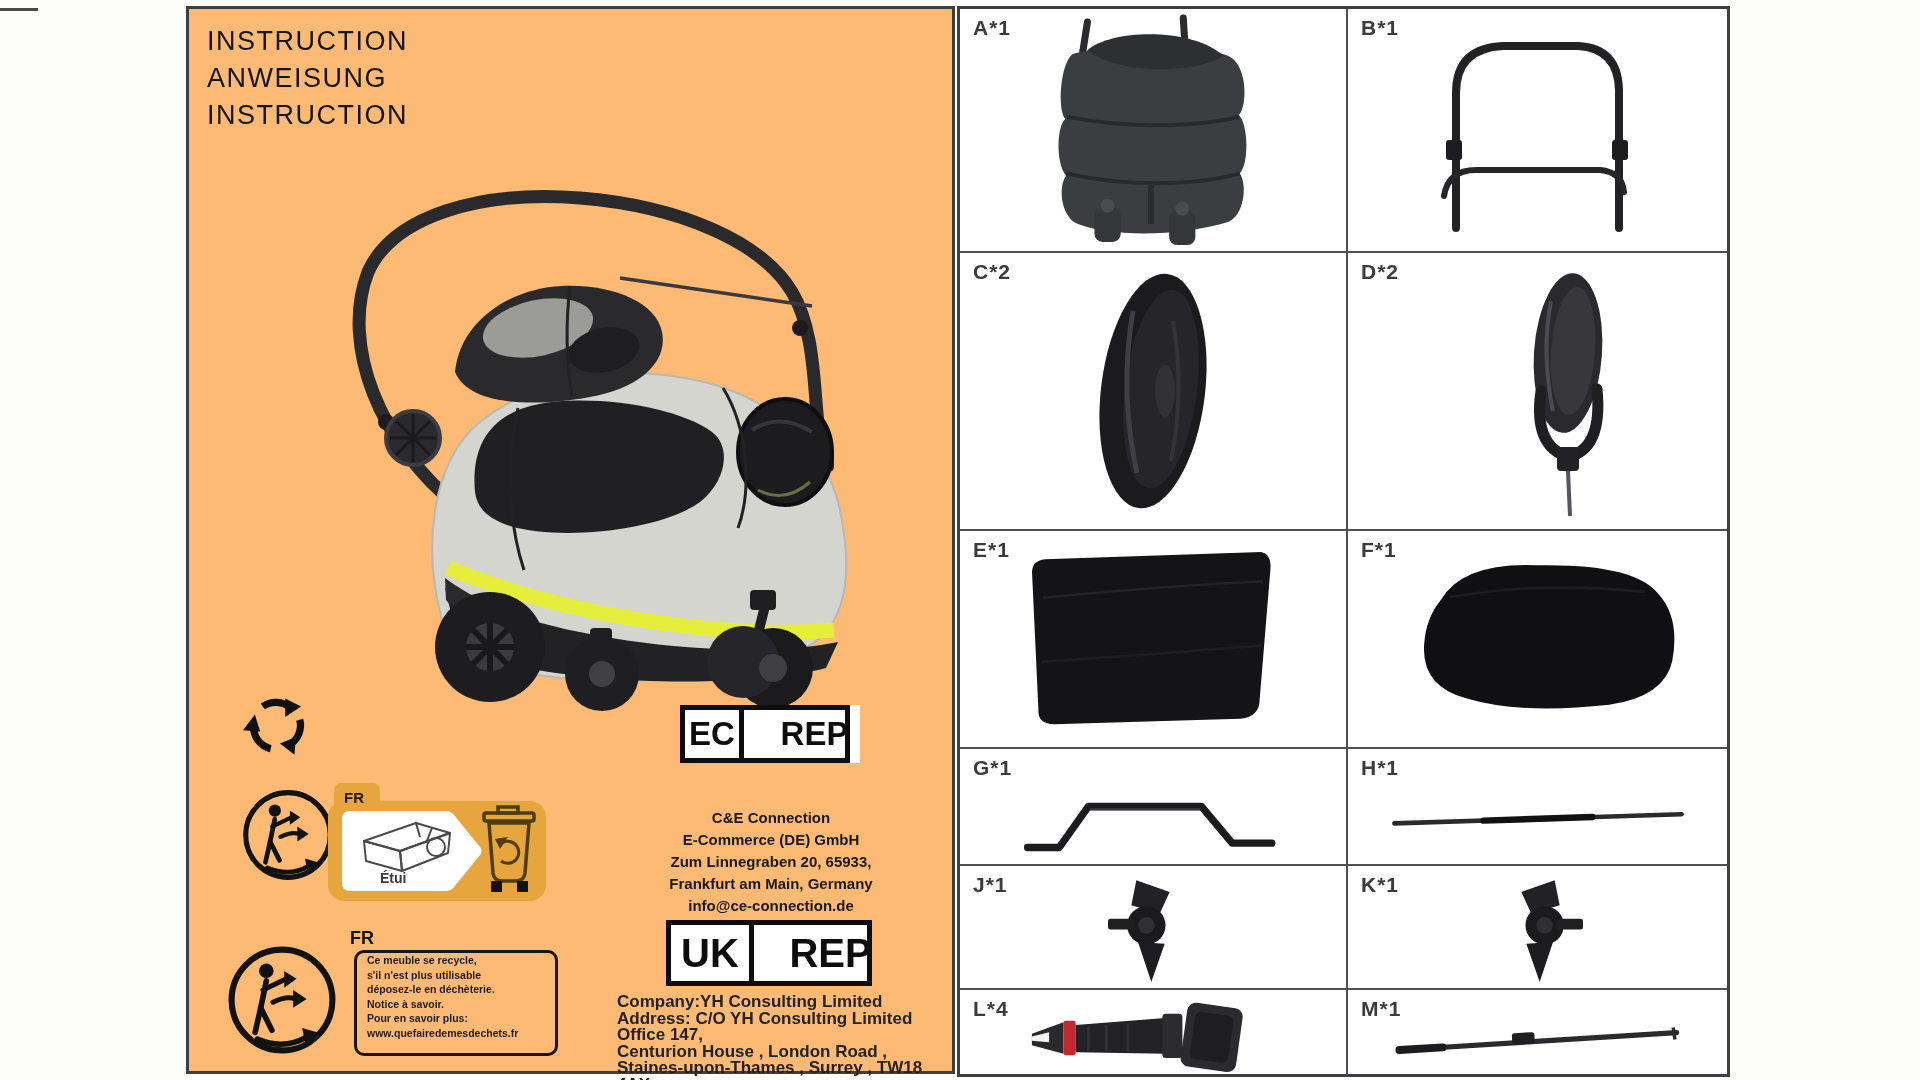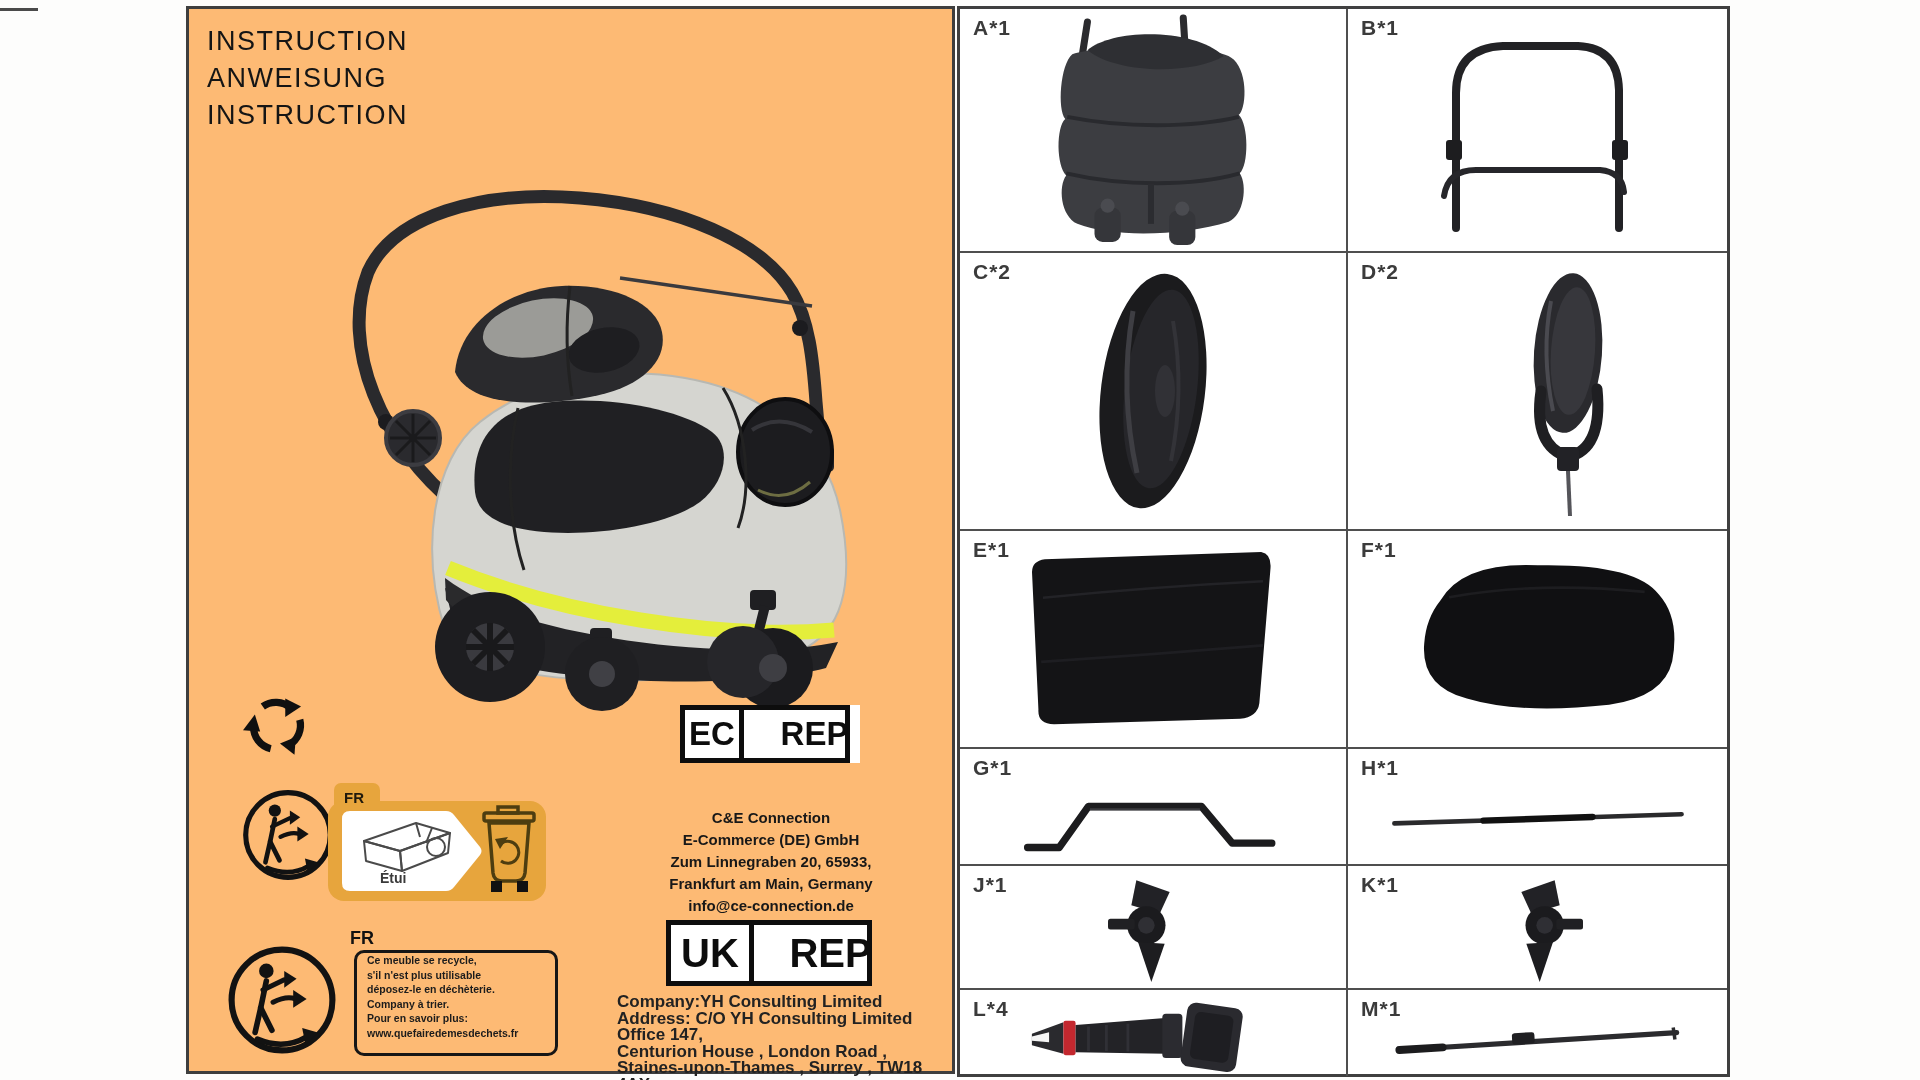--- a/index.html
+++ b/index.html
@@ -192,21 +192,21 @@
   </svg>
 
   <svg class="triman-big" width="112" height="112" viewBox="0 0 100 100">
     <use href="#triman"></use>
   </svg>
   <div class="fr-word">FR</div>
   <div class="fr-box">
     <div>Ce meuble se recycle,</div>
     <div>s'il n'est plus utilisable</div>
     <div>déposez-le en déchèterie.</div>
-    <div>Company à trier.</div>
+    <div>Notice à savoir.</div>
     <div>Pour en savoir plus:</div>
     <div>www.quefairedemesdechets.fr</div>
   </div>
 
   <div class="rep-badge ec-badge">
     <div class="cell c1">EC</div>
     <div class="cell c2">REP</div>
   </div>
   <div class="ec-address">
     <div>C&amp;E Connection</div>

